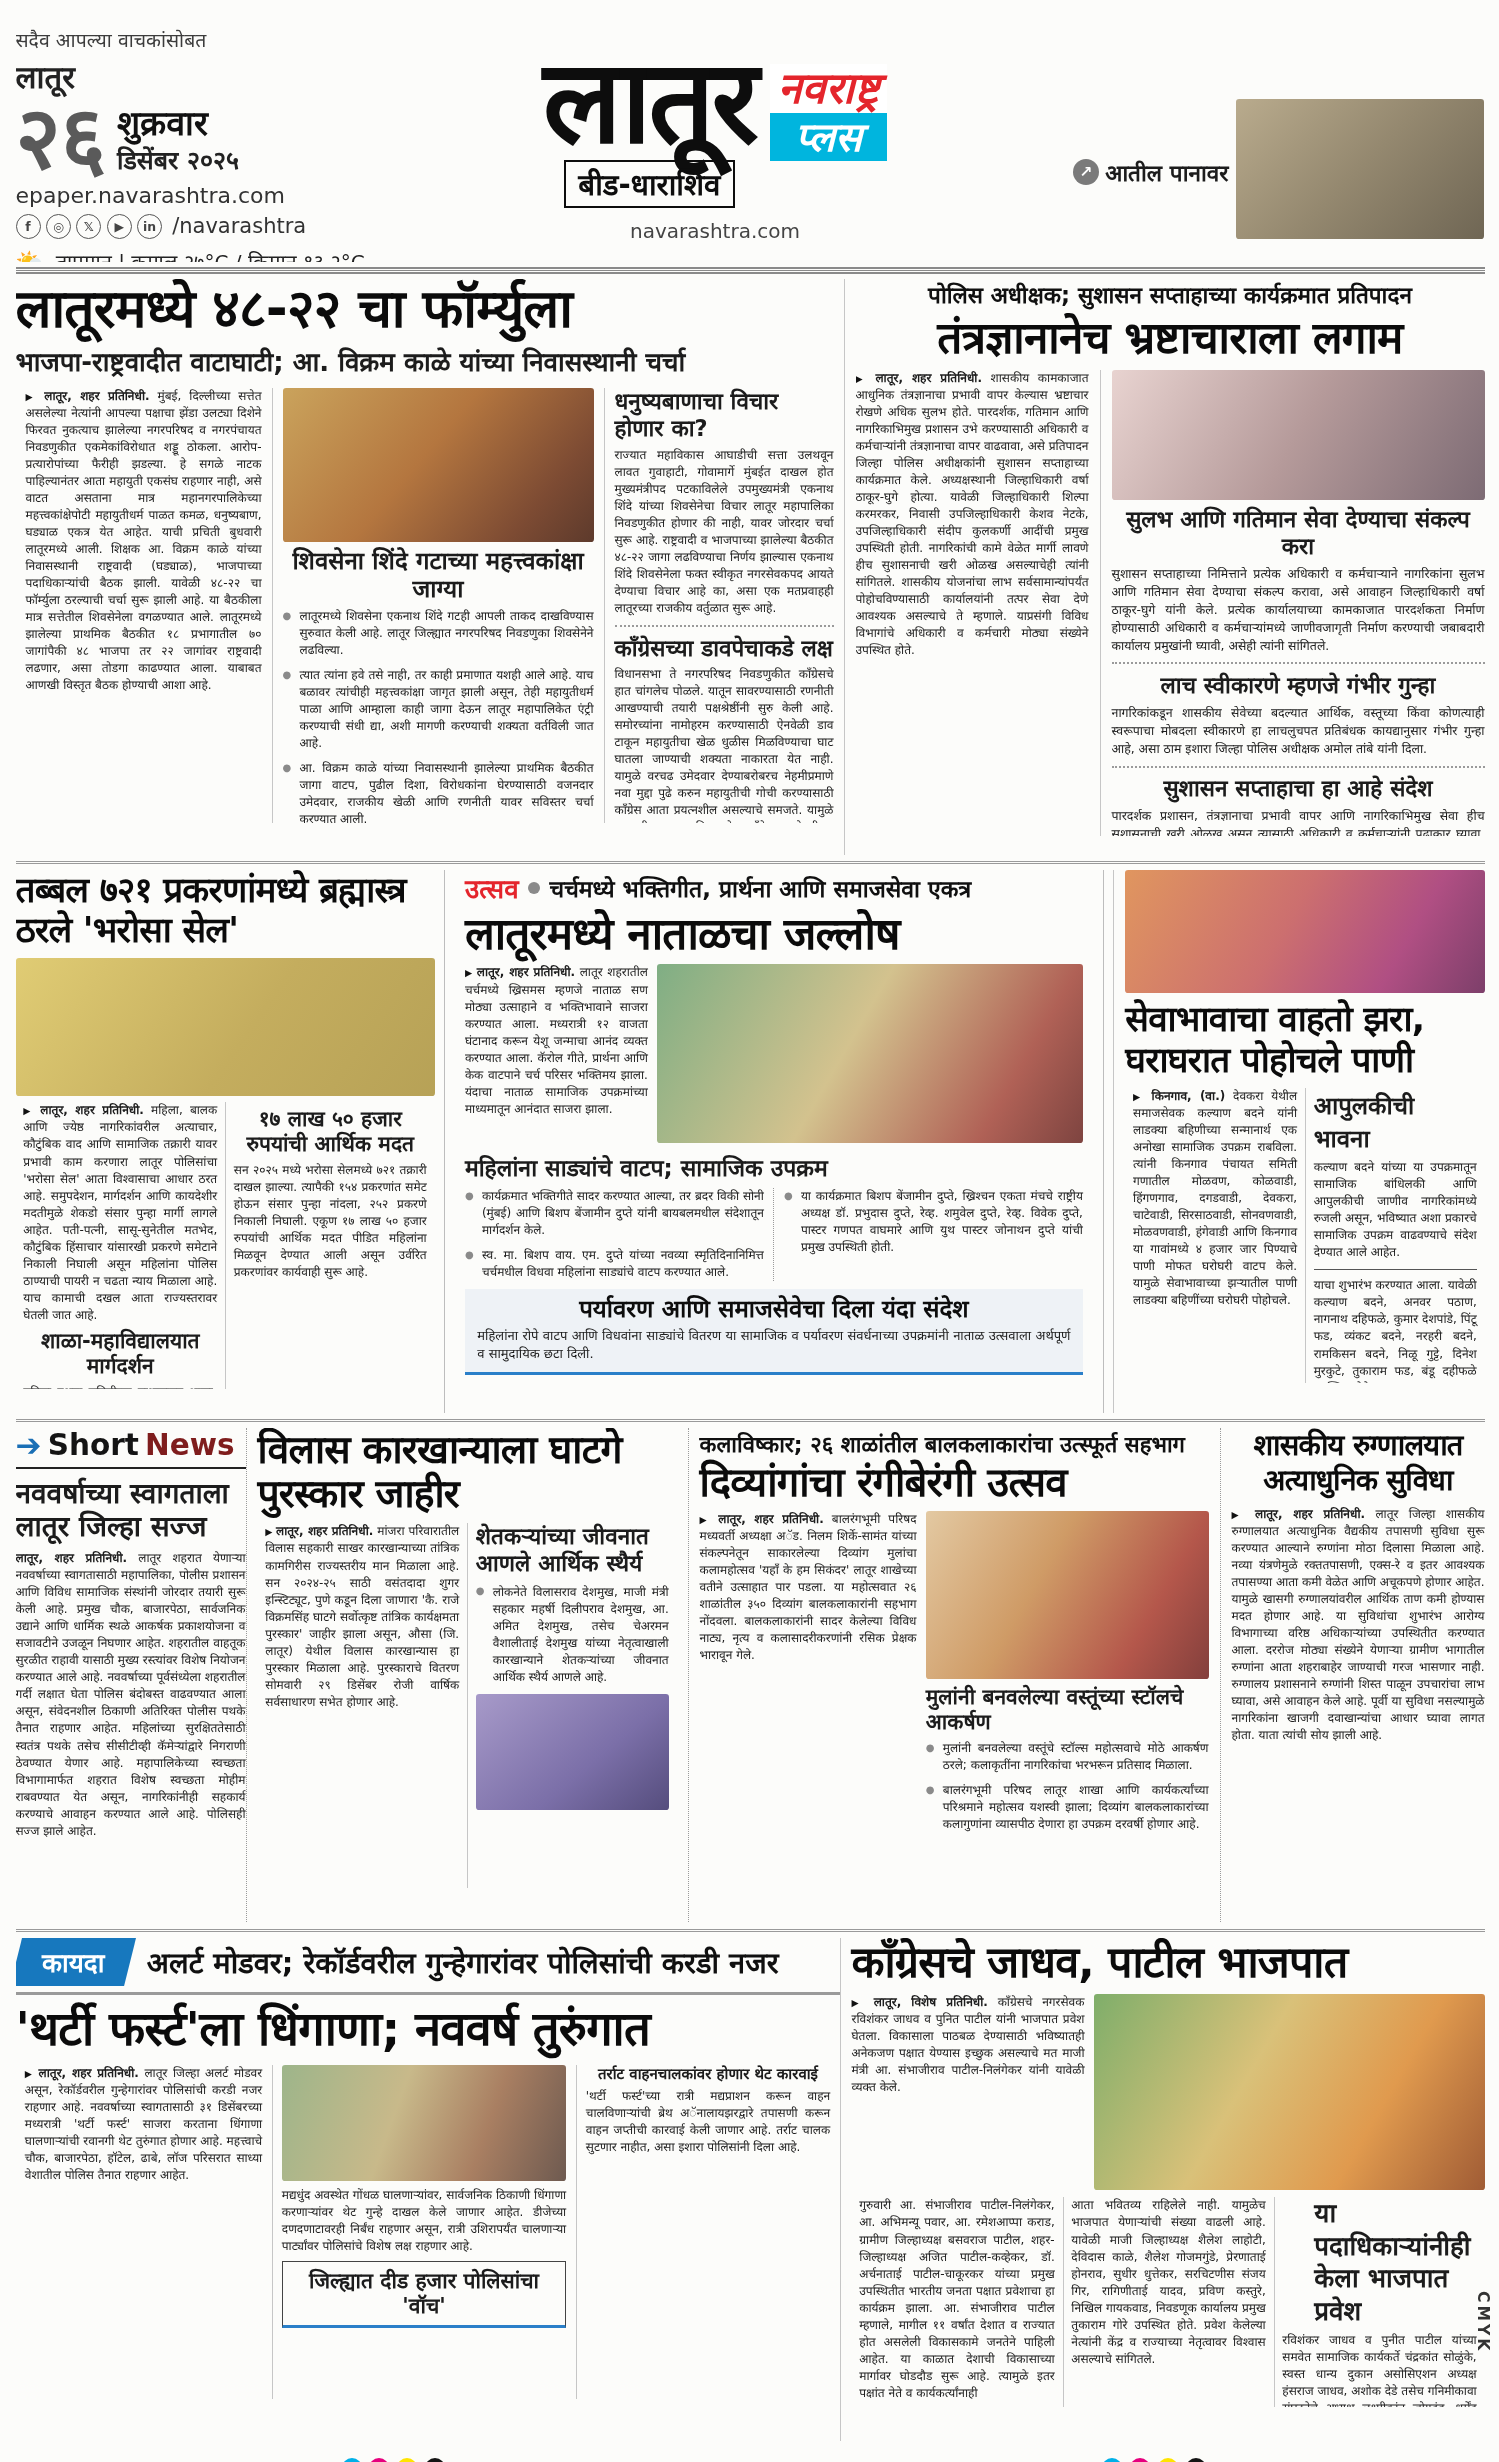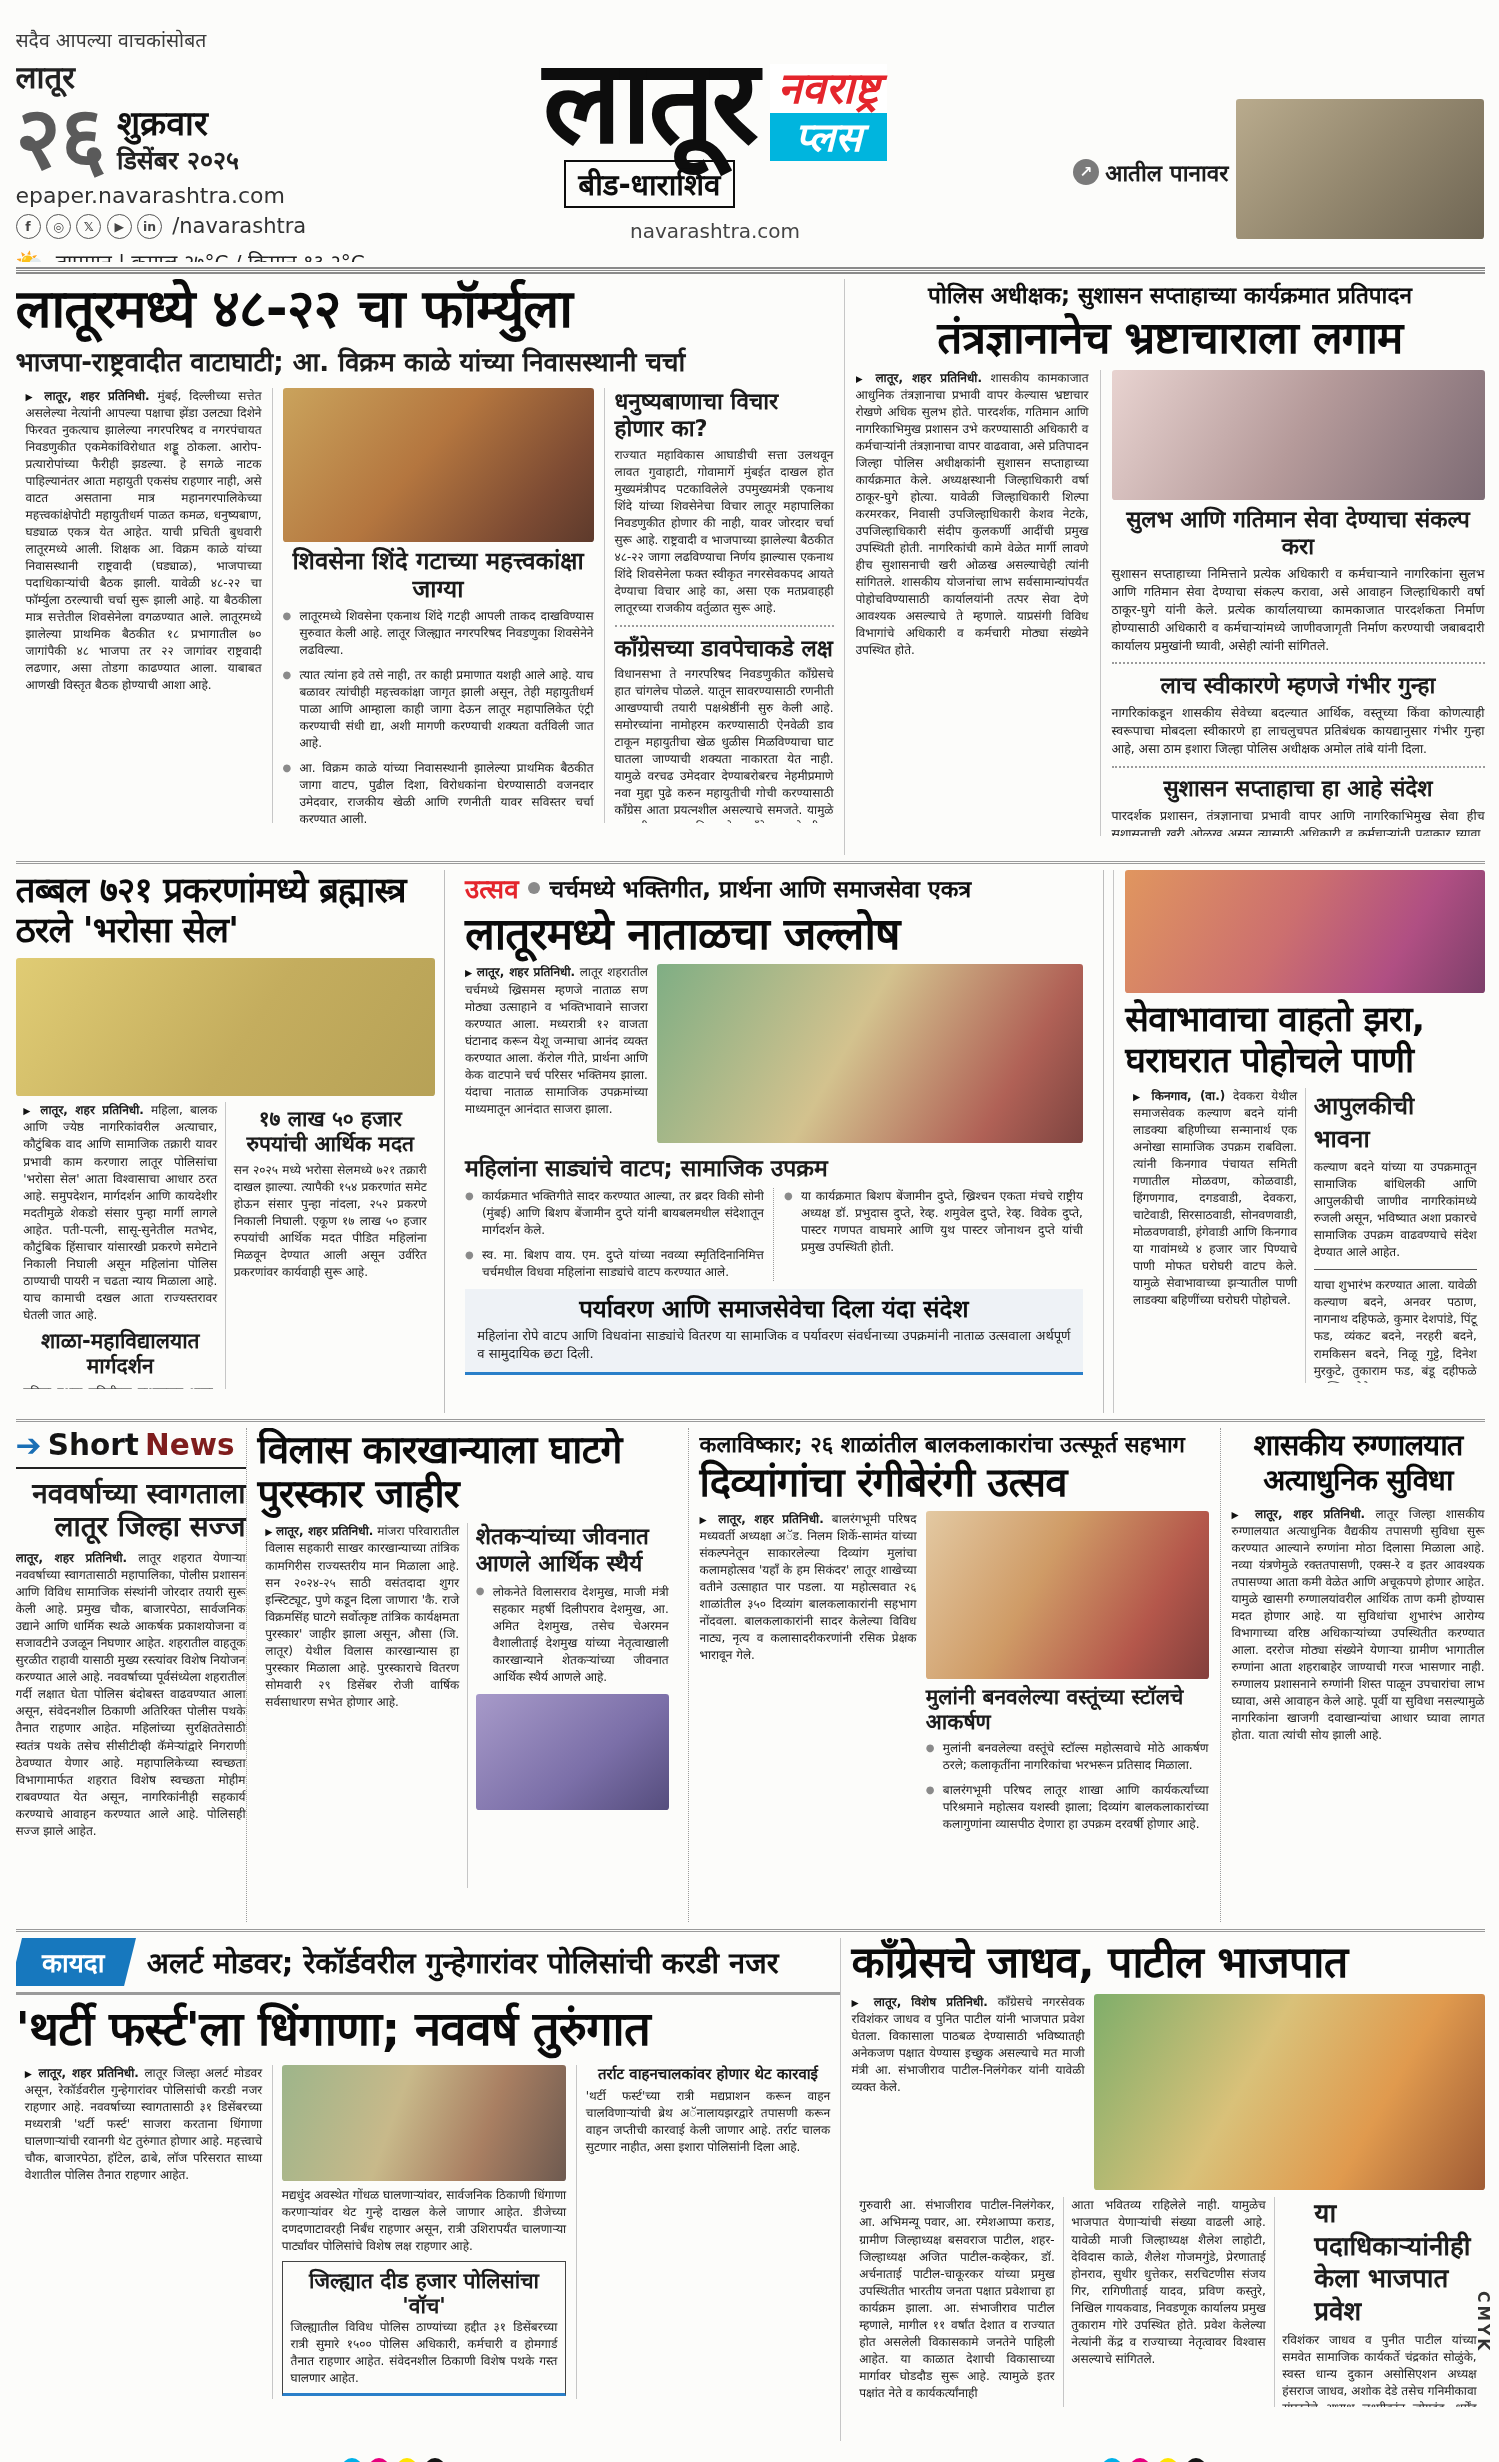--- a/index.html
+++ b/index.html
@@ -113,21 +113,21 @@
   .seva-grid .gcol + .gcol{border-left:0.8px solid #c6c6c6;}
   .seva-sub{font-size:24px;font-weight:800;margin-bottom:4.7px;}
   .seva-hr{border-top:1.6px solid #555;margin:7.8px 0;}
   
   .lowband{display:flex;height:494px;}
   .shortnews{width:230px;}
   .sn-head{display:flex;align-items:center;gap:6.2px;border-bottom:2.3px solid #222;padding-bottom:4.7px;}
   .sn-arrow{color:#1a6fb5;font-size:31px;font-weight:800;line-height:1;}
   .sn-bold{font-size:29.5px;font-weight:800;color:#141414;}
   .sn-light{font-size:29.5px;font-weight:800;color:#7f1d1d;}
-  .sn-headline{font-size:28px;font-weight:800;line-height:1.2;margin:7.8px 0 6.2px;text-align:right;}
+  .sn-headline{font-size:28px;font-weight:800;line-height:1.2;margin:7.8px 0 6.2px;}
   .vilas{width:419px;padding:0 11px;border-left:1.6px dotted #9a9a9a;}
   .vilas .headline{font-size:39px;}
   .vl-grid{display:grid;grid-template-columns:1fr 1fr;column-gap:0;margin-top:7.8px;height:365px;}
   .vl-grid .gcol{padding:0 7.8px;overflow:hidden;}
   .vl-grid .gcol + .gcol{border-left:0.8px solid #c6c6c6;}
   .vl-sub{font-size:22.5px;font-weight:800;line-height:1.2;margin-bottom:6.2px;}
   .vl-photo{height:116px;margin:6.2px 0;}
   .divyang{width:509px;padding:0 11px;border-left:1.6px dotted #9a9a9a;}
   .divyang .kicker{font-size:22px;}
   .divyang .headline{font-size:40px;margin-top:1.6px;}
@@ -418,21 +418,20 @@
         <div class="gcol">
           <div class="bodytxt"><span class="dateline dl">लातूर, शहर प्रतिनिधी.</span>
             <span>लातूर जिल्हा अलर्ट मोडवर असून, रेकॉर्डवरील गुन्हेगारांवर पोलिसांची करडी नजर राहणार आहे. नववर्षाच्या स्वागतासाठी ३१ डिसेंबरच्या मध्यरात्री 'थर्टी फर्स्ट' साजरा करताना धिंगाणा घालणाऱ्यांची रवानगी थेट तुरुंगात होणार आहे. महत्त्वाचे चौक, बाजारपेठा, हॉटेल, ढाबे, लॉज परिसरात साध्या वेशातील पोलिस तैनात राहणार आहेत.</span>
           </div>
         </div>
         <div class="gcol">
           <div class="photo ph-street law-photo"></div>
           <div class="bodytxt">मद्यधुंद अवस्थेत गोंधळ घालणाऱ्यांवर, सार्वजनिक ठिकाणी धिंगाणा करणाऱ्यांवर थेट गुन्हे दाखल केले जाणार आहेत. डीजेच्या दणदणाटावरही निर्बंध राहणार असून, रात्री उशिरापर्यंत चालणाऱ्या पार्ट्यांवर पोलिसांचे विशेष लक्ष राहणार आहे.</div>
           <div class="watch-box">
             <div class="watch-title">जिल्ह्यात दीड हजार पोलिसांचा 'वॉच'</div>
-            <div class="bodytxt">जिल्ह्यातील विविध पोलिस ठाण्यांच्या हद्दीत ३१ डिसेंबरच्या रात्री सुमारे १५०० पोलिस अधिकारी, कर्मचारी व होमगार्ड तैनात राहणार आहेत. संवेदनशील ठिकाणी विशेष पथके गस्त घालणार आहेत.</div>
           </div>
         </div>
         <div class="gcol">
           <div class="law-sub">तर्राट वाहनचालकांवर होणार थेट कारवाई</div>
           <div class="bodytxt">'थर्टी फर्स्ट'च्या रात्री मद्यप्राशन करून वाहन चालविणाऱ्यांची ब्रेथ अॅनालायझरद्वारे तपासणी करून वाहन जप्तीची कारवाई केली जाणार आहे. तर्राट चालक सुटणार नाहीत, असा इशारा पोलिसांनी दिला आहे.</div>
         </div>
       </div>
     </div>
 
     <div class="congress">

